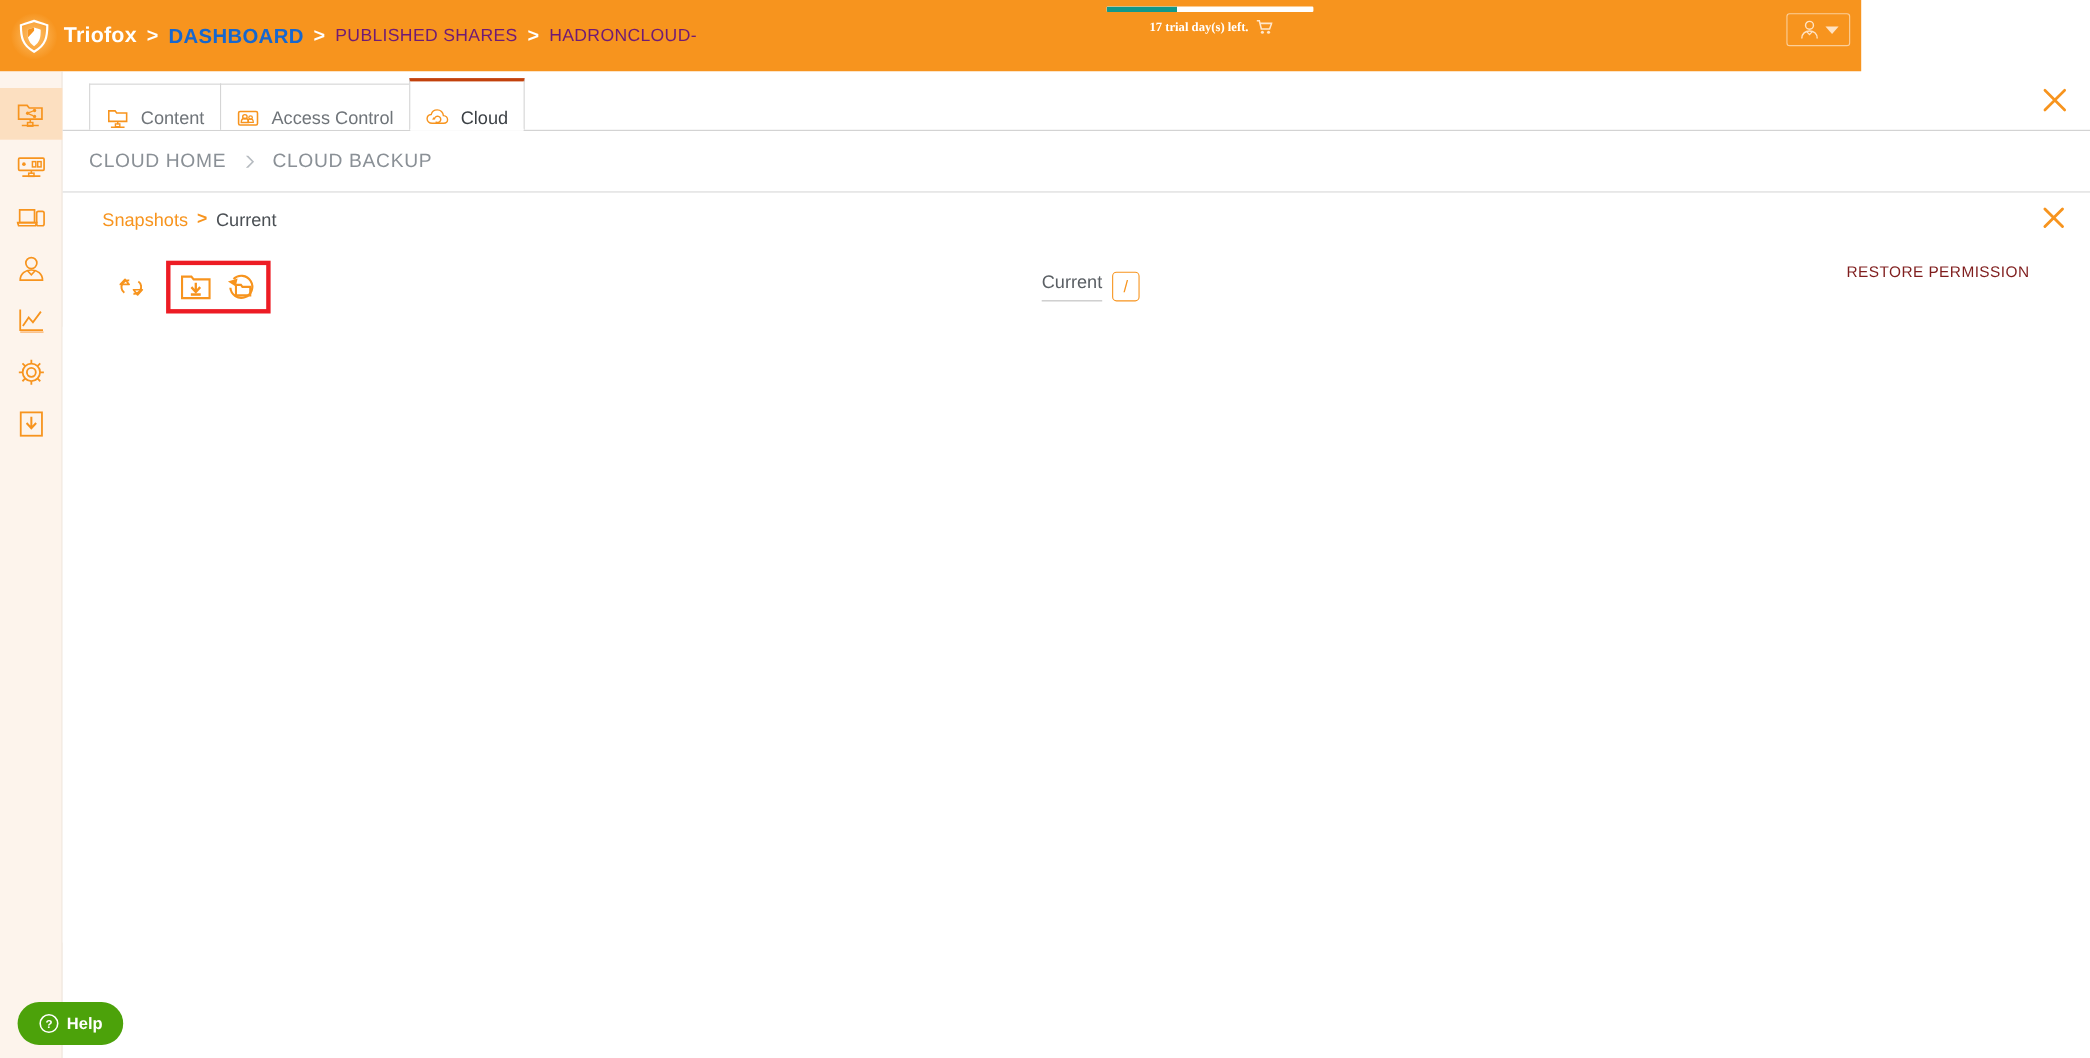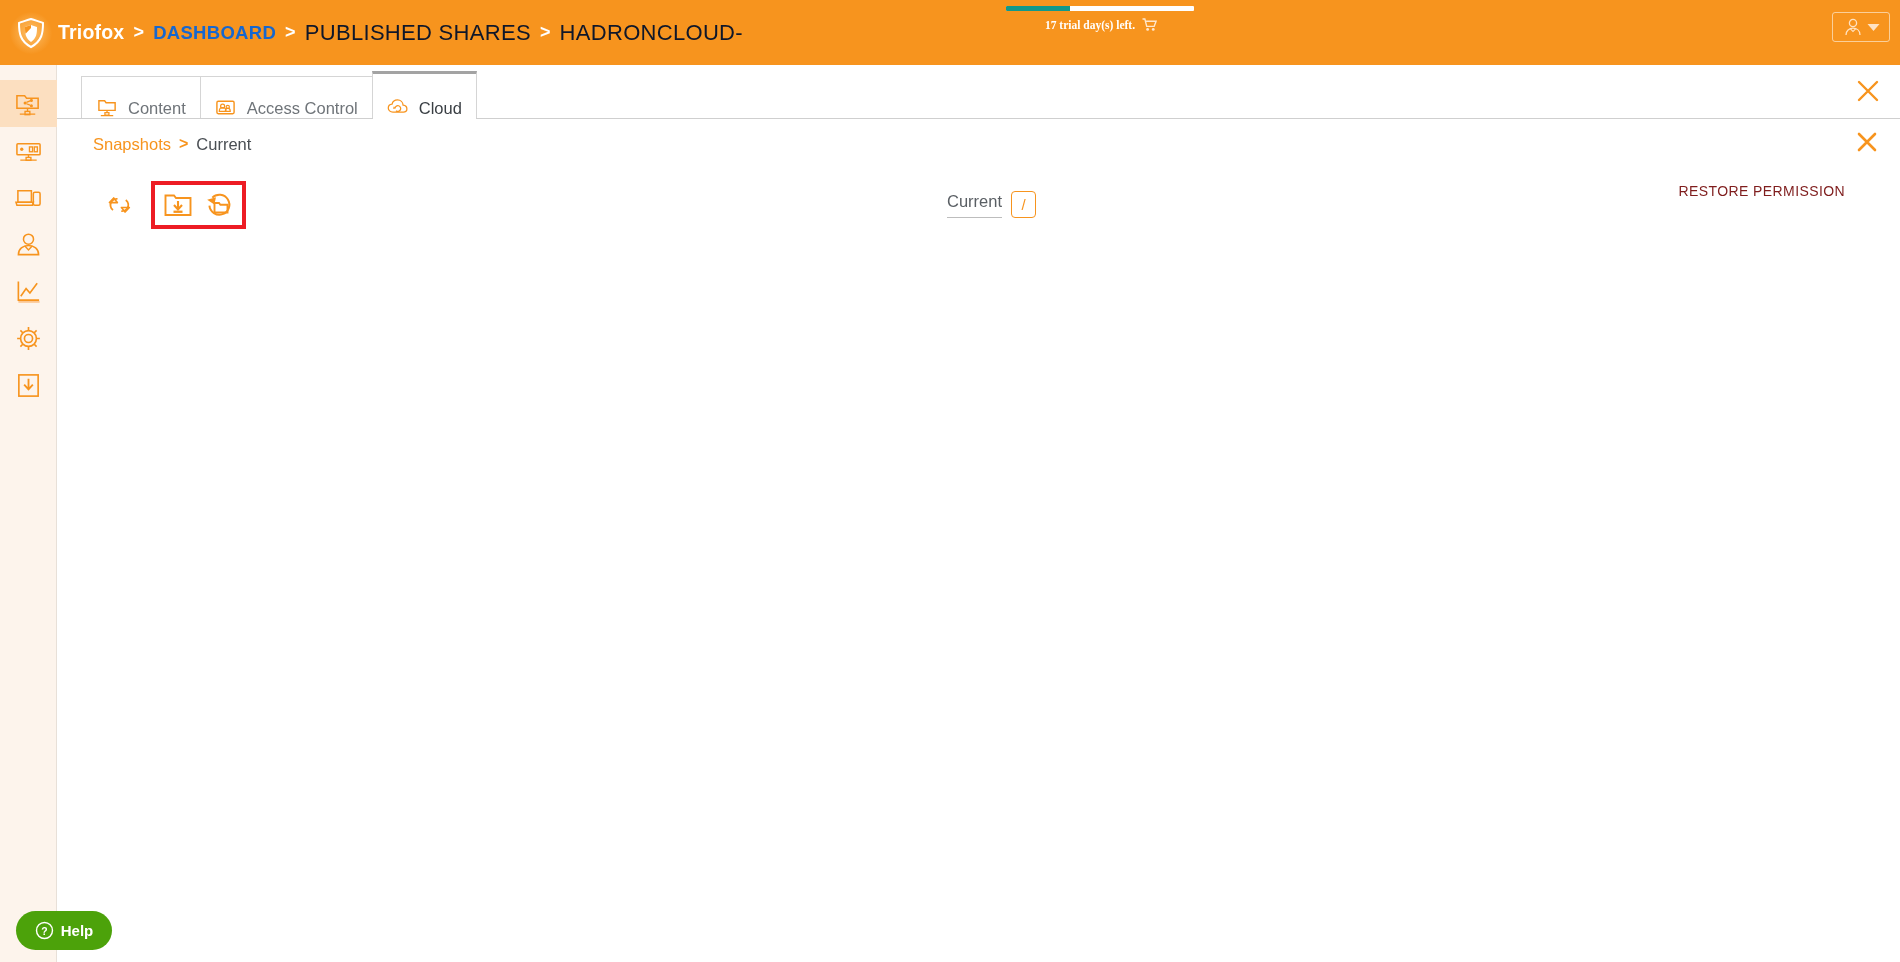--- a/index.html
+++ b/index.html
@@ -6,21 +6,21 @@
   html, body {
     width: 1900px; height: 962px;
     font-family: "Liberation Sans", sans-serif;
     background: #ffffff;
     overflow: hidden;
   }
 
   
   .topbar {
     position: absolute; top: 0; left: 0;
-    width: 1900px; height: 65px;
+    width: 1692px; height: 65px;
     background: #F7941E;
     display: flex; align-items: center;
   }
   .logo-wrap {
     width: 62px; height: 65px;
     display: flex; align-items: center; justify-content: center;
     flex: none;
   }
   .logo-glow {
     width: 42px; height: 42px; border-radius: 50%;
@@ -29,21 +29,21 @@
     display: flex; align-items: center; justify-content: center;
   }
   .brand-crumbs {
     display: flex; align-items: center; gap: 9px;
     font-size: 19px; color: #ffffff; letter-spacing: .2px;
     margin-left: -4px;
   }
   .brand-name { font-weight: bold; font-size: 19.5px; color:#fff; }
   .crumb-sep { color: #ffffff; font-weight: bold; font-size: 18px; }
   .crumb-link { color: #1667cf; font-size: 18.5px; font-weight: 600; letter-spacing:.3px; cursor:pointer;}
-  .crumb-plain { color: #0f172a; font-size: 22px; letter-spacing:.3px; }
+  .crumb-plain { color: #701a75; font-size: 16px; letter-spacing:.3px; }
 
   .trial-block {
     position: absolute; left: 1006px; top: 6px;
     width: 190px; text-align: center;
   }
   .trial-bar {
     width: 188px; height: 5px; background: #ffffff; border-radius: 1px;
     position: relative; overflow: hidden;
   }
   .trial-bar-fill { position:absolute; left:0; top:0; height:5px; width:64px; background:#12988a;}
@@ -104,21 +104,21 @@
     display: flex; align-items: flex-end; gap: 10px;
     padding: 0 14px;
     font-size: 16.5px; color: #6f7479;
     cursor: pointer;
     position: relative;
     margin-right: -1px;
   }
   .tab.active {
     color: #3a3f44;
     height: 47px;
-    border-top: 3px solid #a3a3a3;
+    border-top: 3px solid #c2410c;
     z-index: 3;
     background:#fff;
   }
   .tab.active::after{
     content:""; position:absolute; left:0; right:0; bottom:-1px; height:2px; background:#fff;
   }
   .tab-ico { width: 22px; height: 22px; display:flex; align-items:center; justify-content:center; flex:none;}
 
   .close-x-top {
     position: absolute; right: 20px; top: 14px;
@@ -375,20 +375,27 @@
       <span>Cloud</span>
     </div>
 
     <div class="close-x-top">
       <svg width="24" height="24" viewBox="0 0 24 24">
         <path d="M3 3 L21 21 M21 3 L3 21" stroke="#F7941E" stroke-width="2.4" stroke-linecap="round"></path>
       </svg>
     </div>
   </div>
 
+  <div class="cloudcrumb">
+    <span class="cc-item">CLOUD HOME</span>
+    <svg width="16" height="16" viewBox="0 0 16 16">
+      <path d="M4.5 2.5 L10 8 L4.5 13.5 L6.7 13.5 L12 8 L6.7 2.5 Z" fill="#b6bbc0"></path>
+    </svg>
+    <span class="cc-item">CLOUD BACKUP</span>
+  </div>
 
   <div class="snaprow">
     <span class="snap-link">Snapshots</span>
     <span class="snap-sep">&gt;</span>
     <span class="snap-cur">Current</span>
     <div class="close-x-snap">
       <svg width="22" height="22" viewBox="0 0 22 22">
         <path d="M3 3 L19 19 M19 3 L3 19" stroke="#F7941E" stroke-width="2.6" stroke-linecap="round"></path>
       </svg>
     </div>

